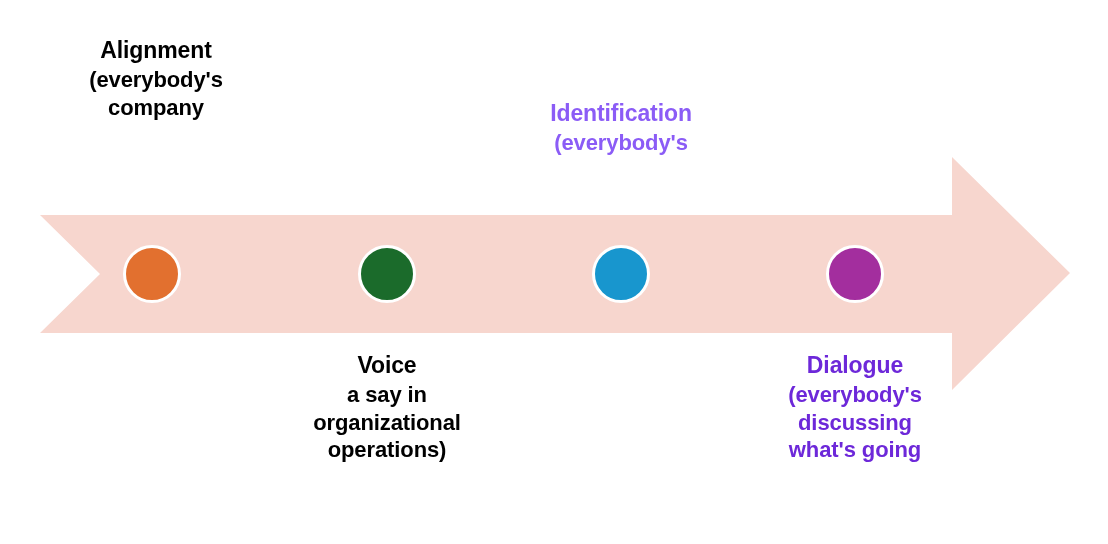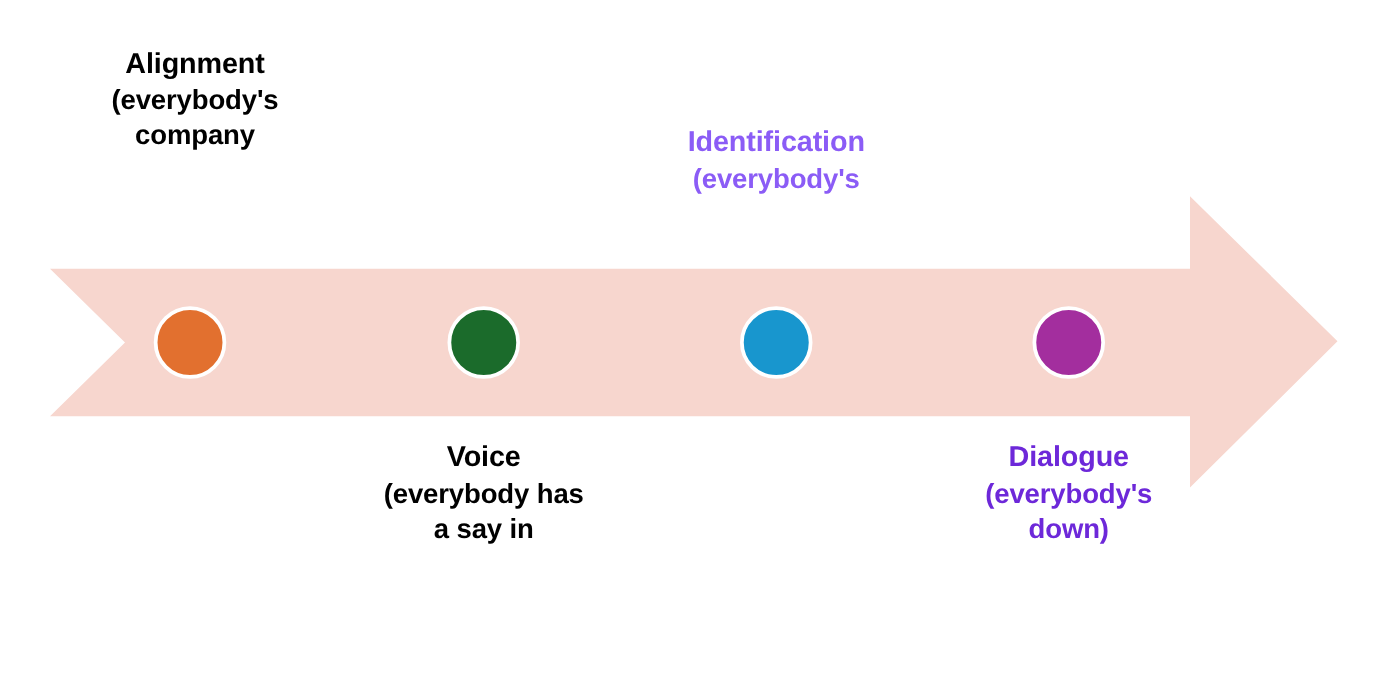--- a/index.html
+++ b/index.html
@@ -82,23 +82,25 @@
     <span class="label-desc">company</span>
   </div>
 
   <div class="stage-label label-above" id="label-identification" style="left: 497px; top: 74px; width: 248px; color: #8b5cf6; margin-top: 25px;">
     <span class="label-title">Identification</span>
     <span class="label-desc">(everybody's</span>
   </div>
 
   <div class="stage-label label-below" id="label-voice" style="left: 263px; top: 351px; width: 248px; color: rgb(0, 0, 0);">
     <span class="label-title">Voice</span>
-    <span class="label-desc">(everybody has</span>
     <span class="label-desc">a say in</span>
+    <span class="label-desc">organizational</span>
+    <span class="label-desc">operations)</span>
   </div>
 
   <div class="stage-label label-below" id="label-dialogue" style="left: 735px; top: 351px; width: 240px; color: #6d28d9;">
     <span class="label-title">Dialogue</span>
     <span class="label-desc">(everybody's</span>
-    <span class="label-desc">down)</span>
+    <span class="label-desc">discussing</span>
+    <span class="label-desc">what's going</span>
   </div>
 
 </div>
 
 </body></html>

